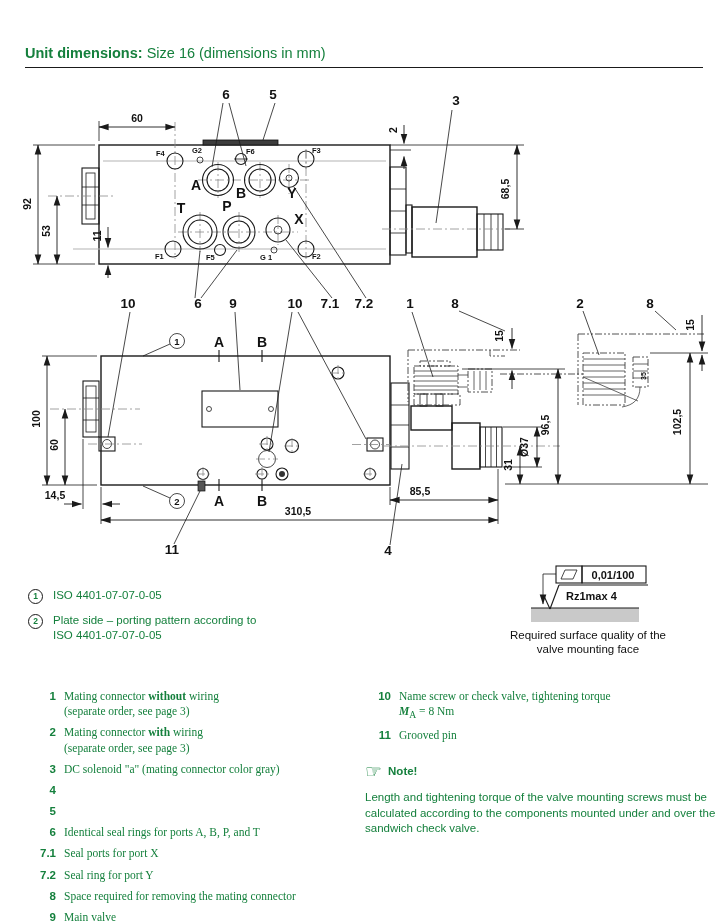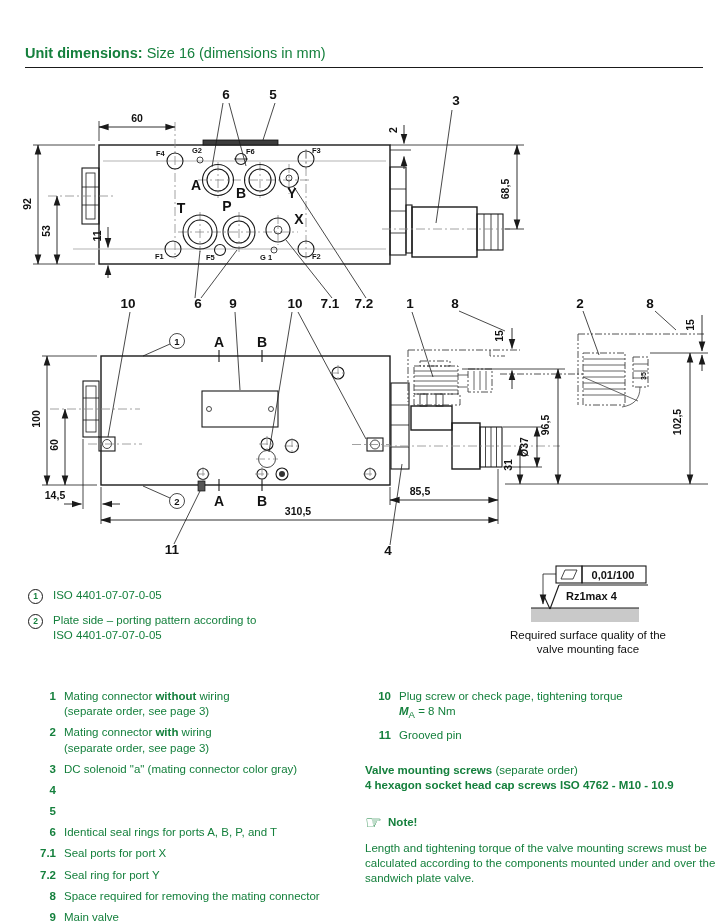--- a/index.html
+++ b/index.html
@@ -30,21 +30,21 @@
   
   .notes{position:absolute;left:28px;top:551px;width:330px;font-size:11.5px;line-height:1.3;}
   .note-row{display:flex;margin-bottom:9px;}
   .cnum{flex:0 0 13px;height:13px;border:1px solid #1a1a1a;border-radius:50%;
         font-size:8.5px;font-weight:bold;text-align:center;line-height:13px;margin-right:10px;margin-top:1px;}
   .legend{position:absolute;left:30px;top:652px;right:6px;display:flex;font-size:11.5px;line-height:1.32;}
   .lcol{width:330px;flex:0 0 330px;}
   .rcol{flex:1;padding-left:5px;}
   .li{display:flex;margin-bottom:6px;}
   .li .n{flex:0 0 26px;text-align:right;font-weight:bold;padding-right:8px;}
-  .li .t{flex:1;}
+  .li .t{flex:1;font-family:Liberation Serif, serif;}
   .para{margin-top:20px;}
   .noteblock{margin-top:16px;}
   .notehead{display:flex;align-items:center;font-weight:bold;margin-bottom:6px;}
   .hand{font-size:19px;margin-right:6px;font-weight:normal;}
 </style>
 </head>
 <body>
 
 <div class="page">
 
@@ -470,38 +470,34 @@
       <div class="li">
         <div class="n">9</div>
         <div class="t"><span>Main valve</span></div>
       </div>
     </div>
 
     <div class="rcol">
       <div class="li">
         <div class="n">10</div>
         <div class="t">
-          <span>Plug screw or check page, tightening torque</span><br>
+          <span>Name screw or check valve, tightening torque</span><br>
           <i><b>M</b></i><sub>A</sub><span> = 8 Nm</span>
         </div>
       </div>
       <div class="li">
         <div class="n">11</div>
         <div class="t"><span>Grooved pin</span></div>
       </div>
 
 
-      <div class="para">
-        <b>Valve mounting screws</b><span> (separate order)</span><br>
-        <b>4 hexagon socket head cap screws ISO 4762 - M10 - 10.9</b>
-      </div>
 
       <div class="noteblock">
         <div class="notehead">
           <span class="hand">☞</span>
           <span>Note!</span>
         </div>
-        <div>Length and tightening torque of the valve mounting screws must be calculated according to the components mounted under and over the sandwich plate valve.</div>
+        <div>Length and tightening torque of the valve mounting screws must be calculated according to the components mounted under and over the sandwich check valve.</div>
       </div>
     </div>
   </div>
 
 </div>
 
 </body></html>

